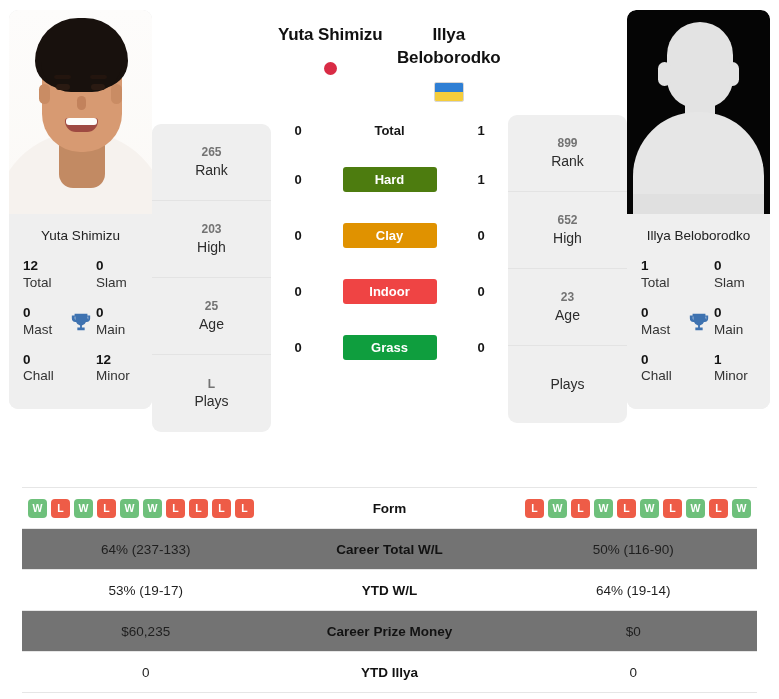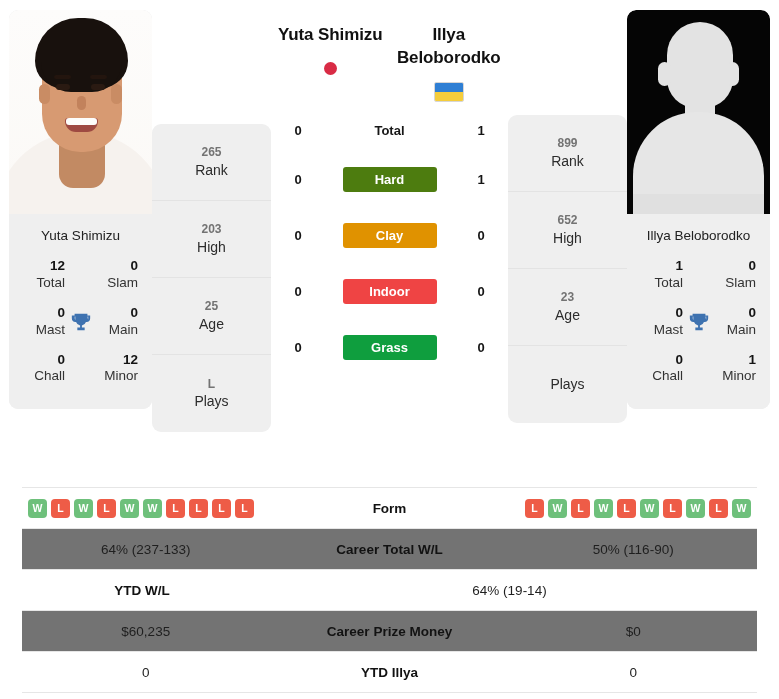--- a/index.html
+++ b/index.html
@@ -101,21 +101,21 @@
   }
 
   .trophy-grid {
     background: #efefef;
     padding: 0 8px 14px 8px;
   }
   .trow {
     display: flex; align-items: center; justify-content: space-between;
     padding: 3px 6px 10px 6px;
   }
-  .tcell { width: 46px; text-align: right; line-height: 1.25; }
+  .tcell { width: 46px; text-align: left; line-height: 1.25; }
   .tval { font-size: 13.5px; font-weight: 700; color: #141414; }
   .tlabel { font-size: 13.5px; color: #333; }
   .tmid { width: 34px; display:flex; align-items:center; justify-content:center; }
 
   
   .rank-col { width: 119px; flex: 0 0 119px; }
   .rank-card {
     margin-top: 114px;
     width: 119px;
     background: #efefef;
@@ -468,20 +468,21 @@
         </div>
     </div>
 
     <div class="srow alt">
       <div class="scell">64% (237-133)</div>
       <div class="scell label">Career Total W/L</div>
       <div class="scell">50% (116-90)</div>
     </div>
 
     <div class="srow">
+      <div class="scell">53% (19-17)</div>
       <div class="scell label">YTD W/L</div>
       <div class="scell">64% (19-14)</div>
     </div>
 
     <div class="srow alt">
       <div class="scell">$60,235</div>
       <div class="scell label">Career Prize Money</div>
       <div class="scell">$0</div>
     </div>
 

